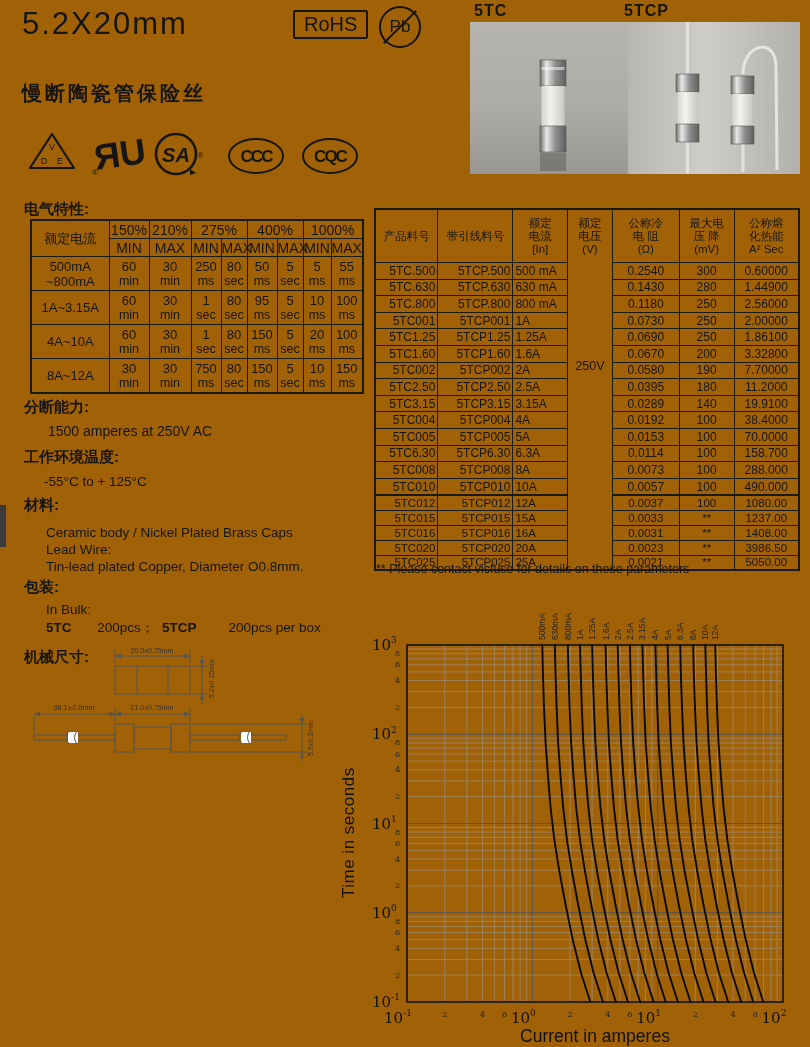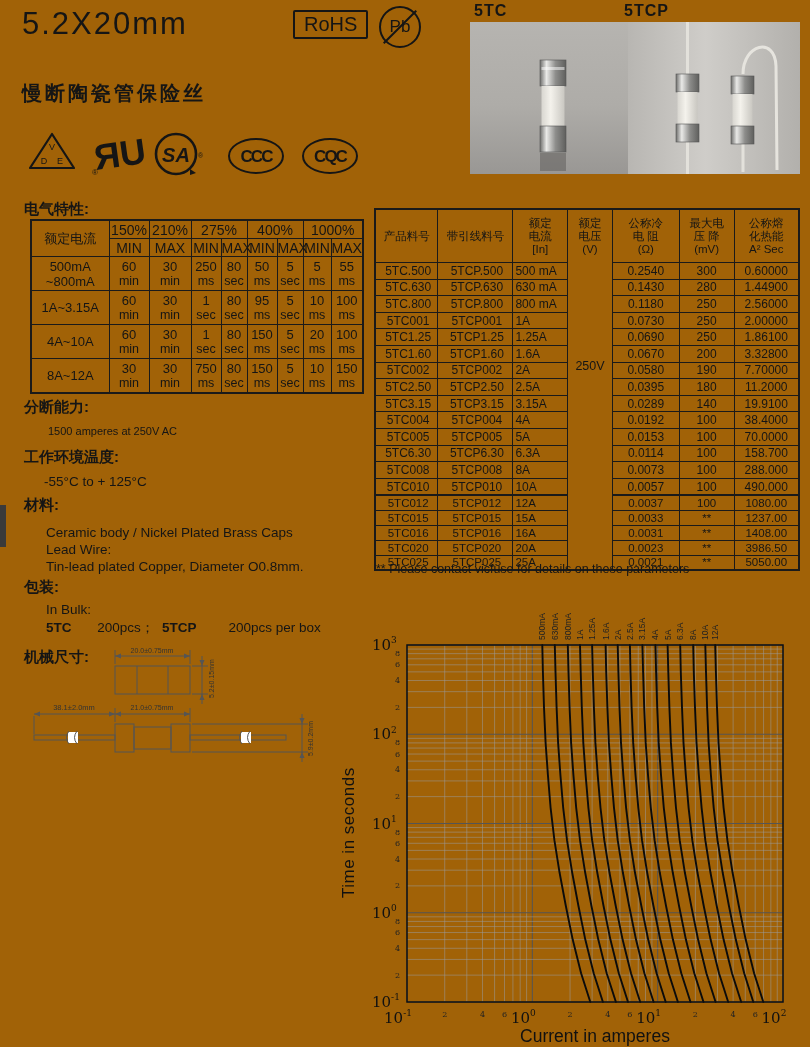--- a/index.html
+++ b/index.html
@@ -25,21 +25,21 @@
   .elec-table .lbl{font-size:13px;}
   .elec-table td .num{font-size:13px;line-height:15px;}
   .elec-table td .unit{font-size:12.5px;line-height:14px;}
   .elec-table tbody tr{height:34px;}
   
   .parts-table{border:2px solid #1a1a1a;font-size:12px;}
   .parts-table th,.parts-table td{border:1px solid #1a1a1a;padding:0 2px;font-weight:normal;}
   .parts-table th{font-size:11.5px;line-height:13px;height:52px;}
   .parts-table tr.r1 td{height:15.6px;}
   .parts-table tr.r2 td{height:13.8px;font-size:11.5px;}
-  .parts-table td.c-pn,.parts-table td.c-lead{text-align:center;padding-left:5px;}
+  .parts-table td.c-pn,.parts-table td.c-lead{text-align:right;padding-left:5px;}
   .parts-table td.c-cur{text-align:left;padding-right:9px;}
   .parts-table td.c-res,.parts-table td.c-vd,.parts-table td.c-en{text-align:center;}
   .parts-table td.c-volt{border-top:none;border-bottom:none;vertical-align:top;text-align:center;font-size:12.5px;}
   .parts-table th.h-volt{border-bottom:none;}
   .parts-table tr.sec-end td{border-bottom:2px solid #1a1a1a;}
   .footnote{font-size:12.5px;}
   svg text{font-family:"Liberation Sans",sans-serif;}
   .serif{font-family:"DejaVu Serif",serif;}
 </style>
 </head>
@@ -524,21 +524,21 @@
           <td class="c-cur">25A</td>
           <td class="c-res">0.0021</td>
           <td class="c-vd">**</td>
           <td class="c-en">5050.00</td>
         </tr>
       </tbody>
     </table>
   <div class="abs footnote" style="left:376px;top:562px;">** Please contact vicfuse for details on these parameters</div>
 
   <div class="abs sec-head" style="left:24px;top:398px;">分断能力:</div>
-  <div class="abs sec-body" style="left:48px;top:423px;font-size:11px;">1500 amperes at 250V AC</div>
+  <div class="abs sec-body" style="left:48px;top:423px;font-size:14px;">1500 amperes at 250V AC</div>
 
   <div class="abs sec-head" style="left:24px;top:448px;">工作环境温度:</div>
   <div class="abs sec-body" style="left:44px;top:473px;text-align:right;">-55°C to + 125°C</div>
 
   <div class="abs sec-head" style="left:24px;top:496px;">材料:</div>
   <div class="abs sec-body" style="left:46px;top:524px;">
     <div>Ceramic body / Nickel Plated Brass Caps</div>
     <div>Lead Wire:</div>
     <div>Tin-lead plated Copper, Diameter O0.8mm.</div>
   </div>

